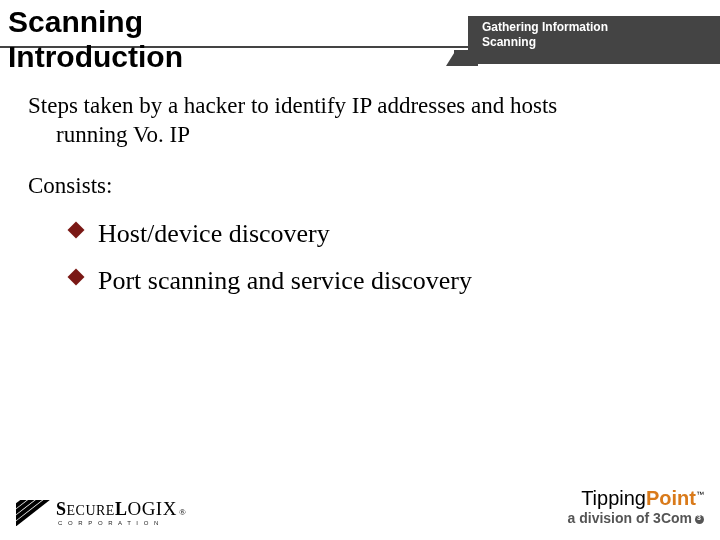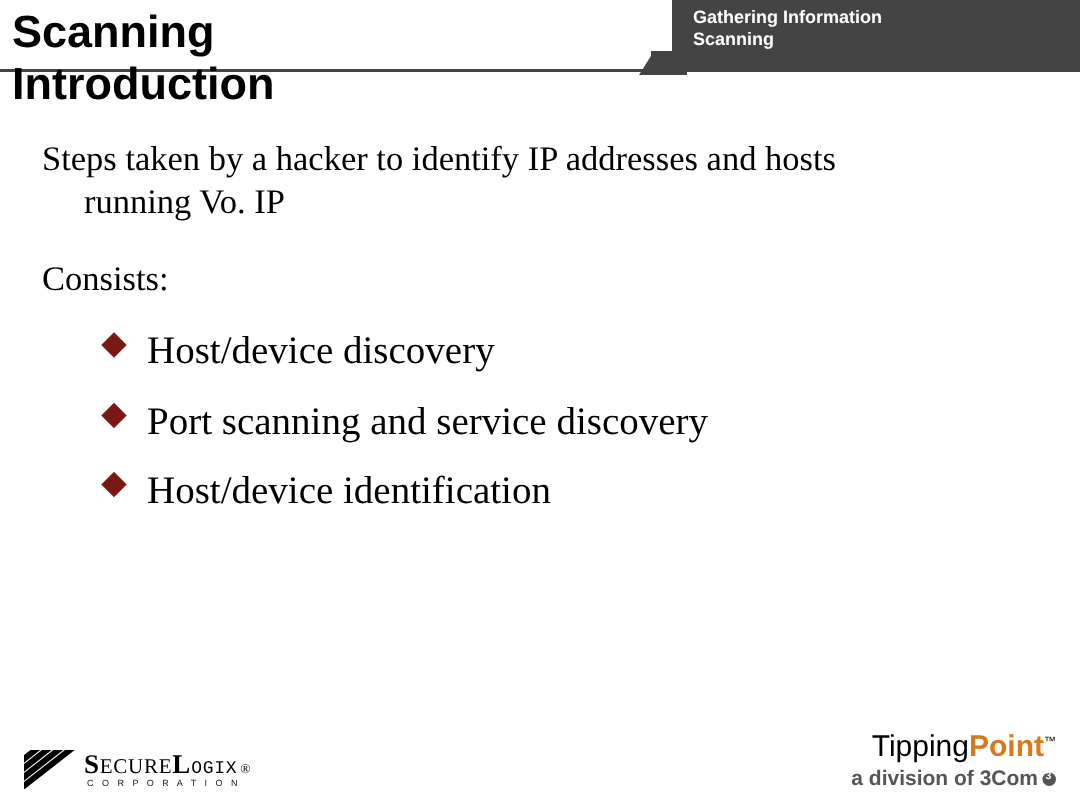--- a/index.html
+++ b/index.html
@@ -3,21 +3,21 @@
 <meta charset="utf-8">
 <style>
   * { margin: 0; padding: 0; box-sizing: border-box; }
   html, body { width: 720px; height: 540px; background: #ffffff; font-family: Georgia, "Times New Roman", serif; color: #000; overflow: hidden; }
   .slide { position: relative; width: 720px; height: 540px; }
 
   
   .title-block { position: absolute; left: 8px; top: 4px; }
   .title-block h1 { font-family: Verdana, Arial, sans-serif; font-weight: 700; font-size: 30px; line-height: 1.18; }
 
-  .breadcrumb { position: absolute; right: 0; top: 0; width: 272px; height: 48px; background: #444; color: #fff; font-family: Verdana, Arial, sans-serif; font-weight: 700; font-size: 12px; line-height: 1.25; padding: 4px 8px 4px 14px; }
+  .breadcrumb { position: absolute; right: 0; top: 16px; width: 252px; height: 48px; background: #444; color: #fff; font-family: Verdana, Arial, sans-serif; font-weight: 700; font-size: 12px; line-height: 1.25; padding: 4px 8px 4px 14px; }
   .breadcrumb .notch {
     position: absolute; left: -14px; bottom: -2px; width: 24px; height: 16px;
     background: #444;
   }
   .breadcrumb .notch2 {
     position: absolute; left: -22px; bottom: -2px; width: 0; height: 0;
     border-right: 10px solid #444; border-top: 16px solid transparent;
   }
   .rule { position: absolute; left: 0; right: 0; top: 46px; height: 2px; background: #444; }
 
@@ -85,41 +85,37 @@
     <div class="consists">Consists:</div>
     <ul class="bullets">
       <li>
         <span class="dia"></span>
         <span>Host/device discovery</span>
       </li>
       <li>
         <span class="dia"></span>
         <span>Port scanning and service discovery</span>
       </li>
-      <li>
-        <span class="dia"></span>
-        <span>Host/device identification</span>
-      </li>
     </ul>
   </div>
 
   <div class="footer">
     <div class="logo-left">
       <div class="stripes">
         <span></span>
           <span></span>
           <span></span>
           <span></span>
       </div>
       <div>
         <div class="txt">
           <span class="s2">S</span>
           <span class="s1" style="font-size:14px;margin-top:48px;">ECURE</span>
           <span class="s2">L</span>
-          <span class="s1" style="font-size:12px;font-family:Liberation Mono, monospace;">OGIX</span>
+          <span class="s1" style="font-size:19px;">OGIX</span>
           <span class="reg">®</span>
         </div>
         <div class="sub">C  O  R  P  O  R  A  T  I  O  N</div>
       </div>
     </div>
     <div class="logo-right">
       <div class="tp">
         <span>Tipping</span><span class="orange">Point</span><span class="tm">™</span>
       </div>
       <div class="sub">

